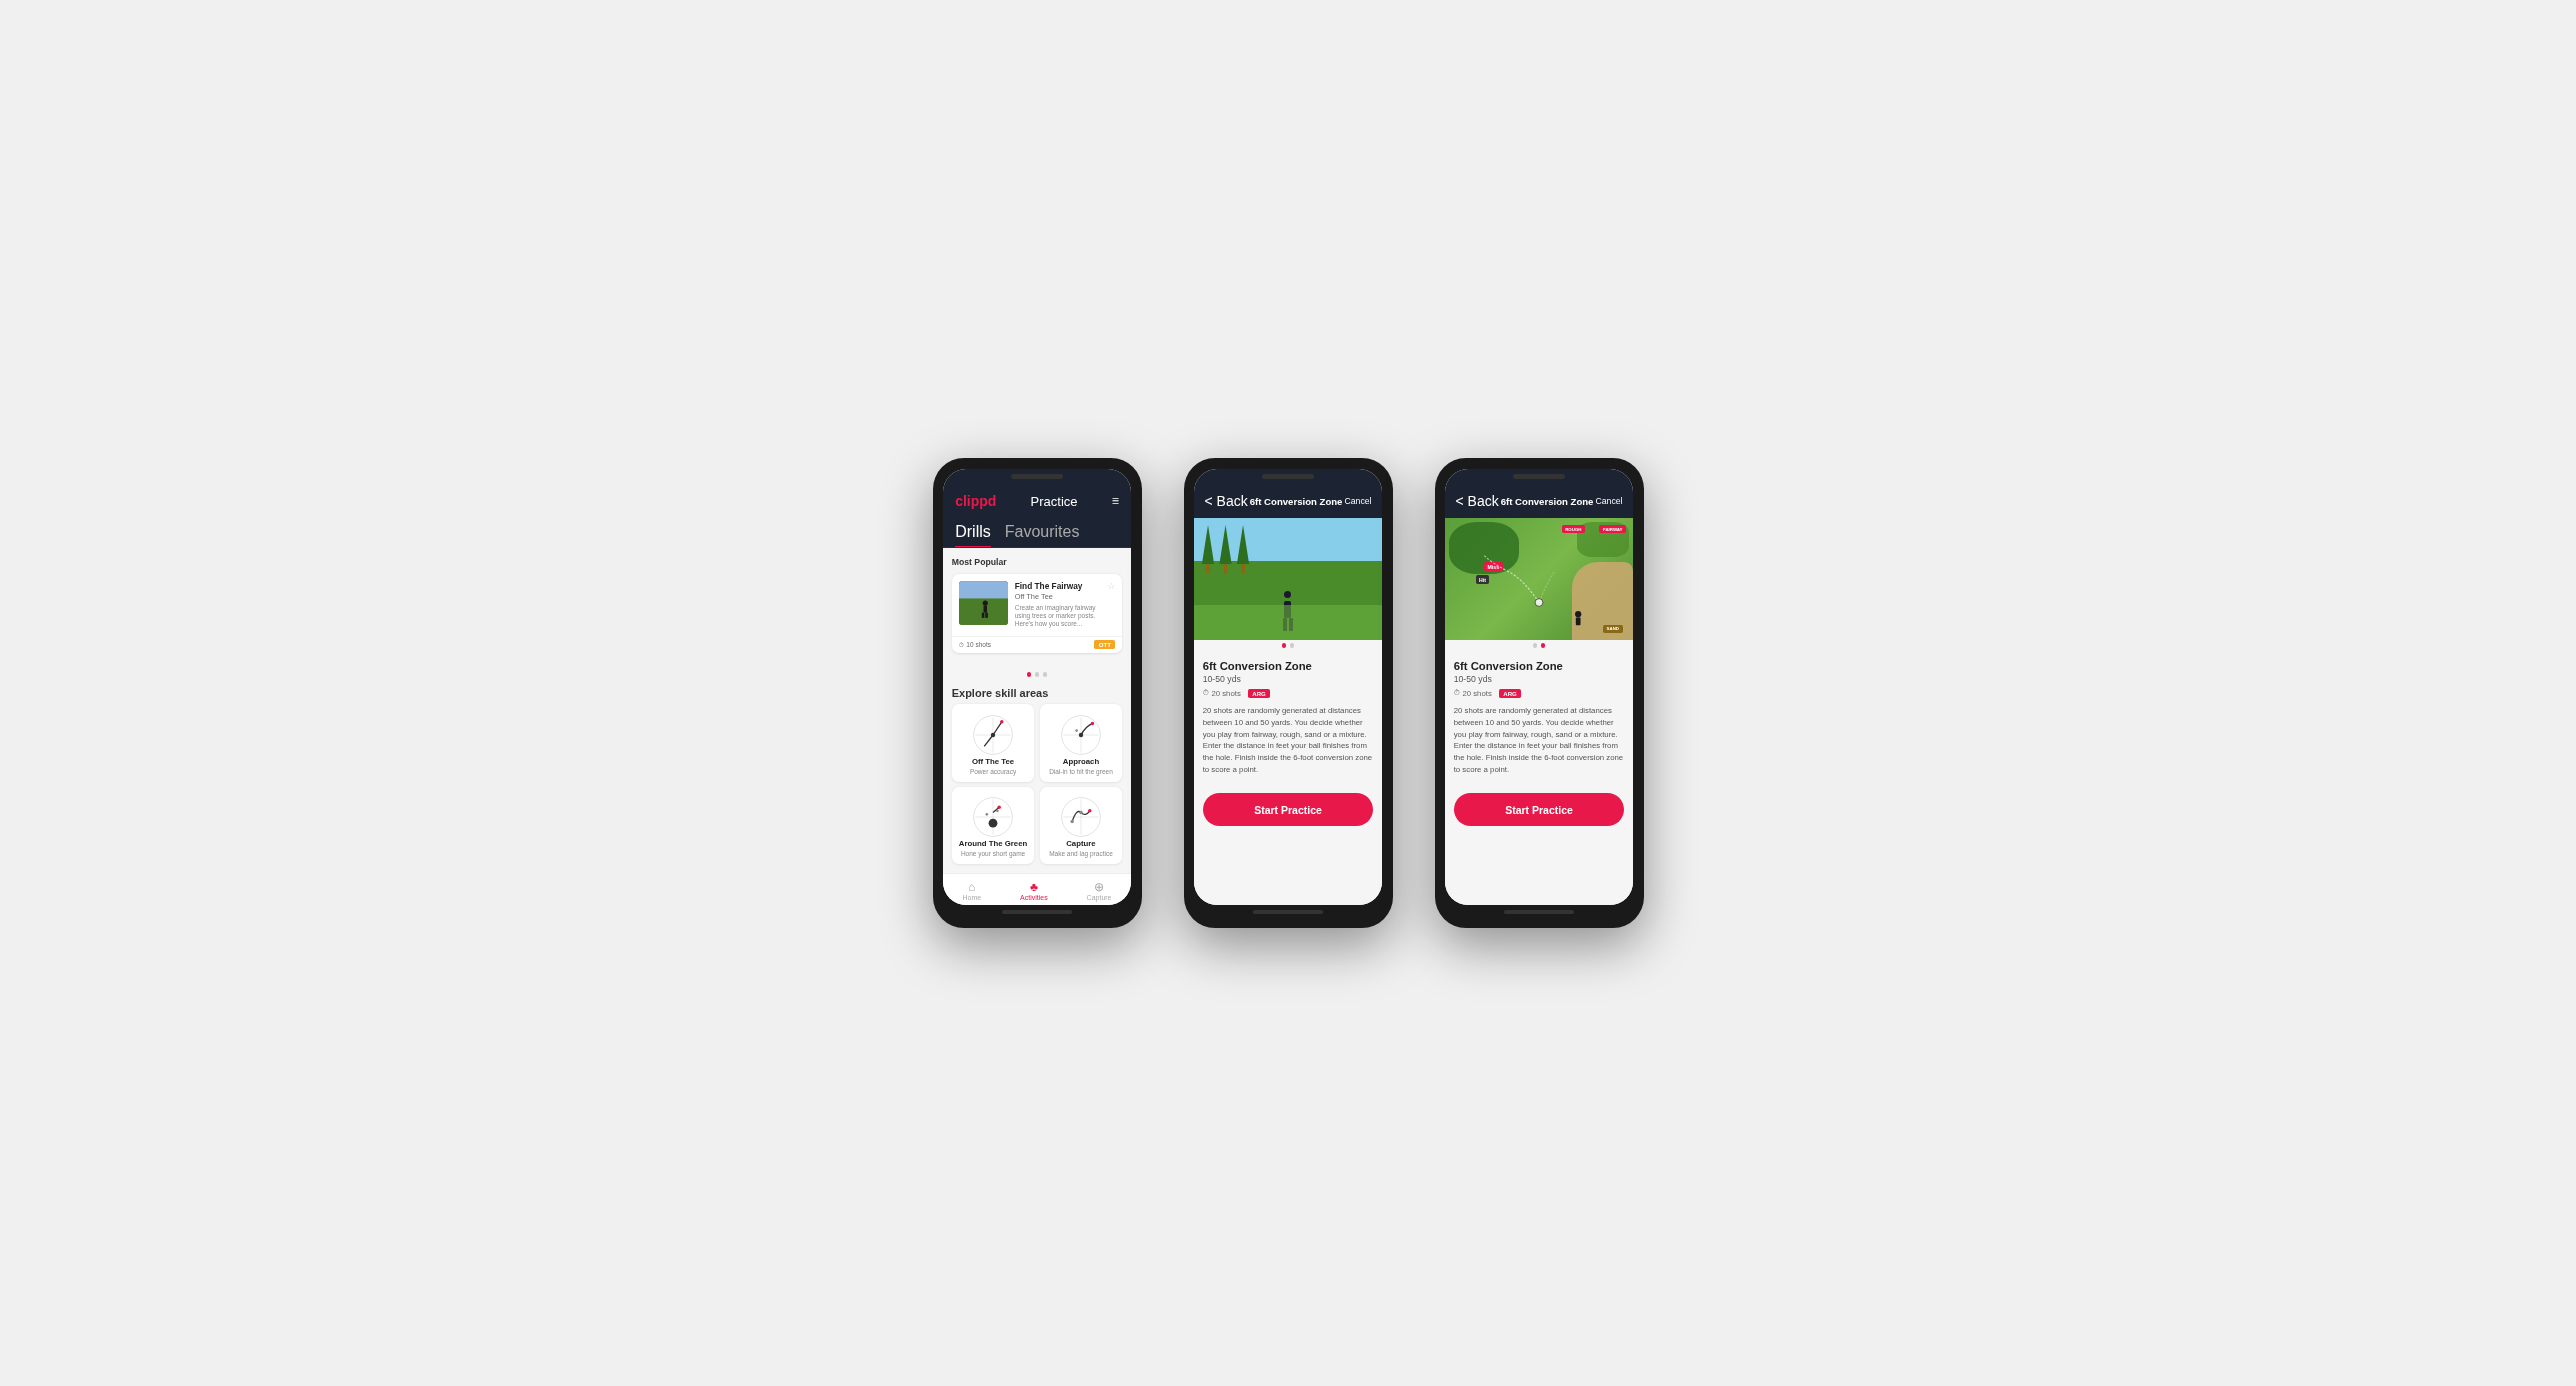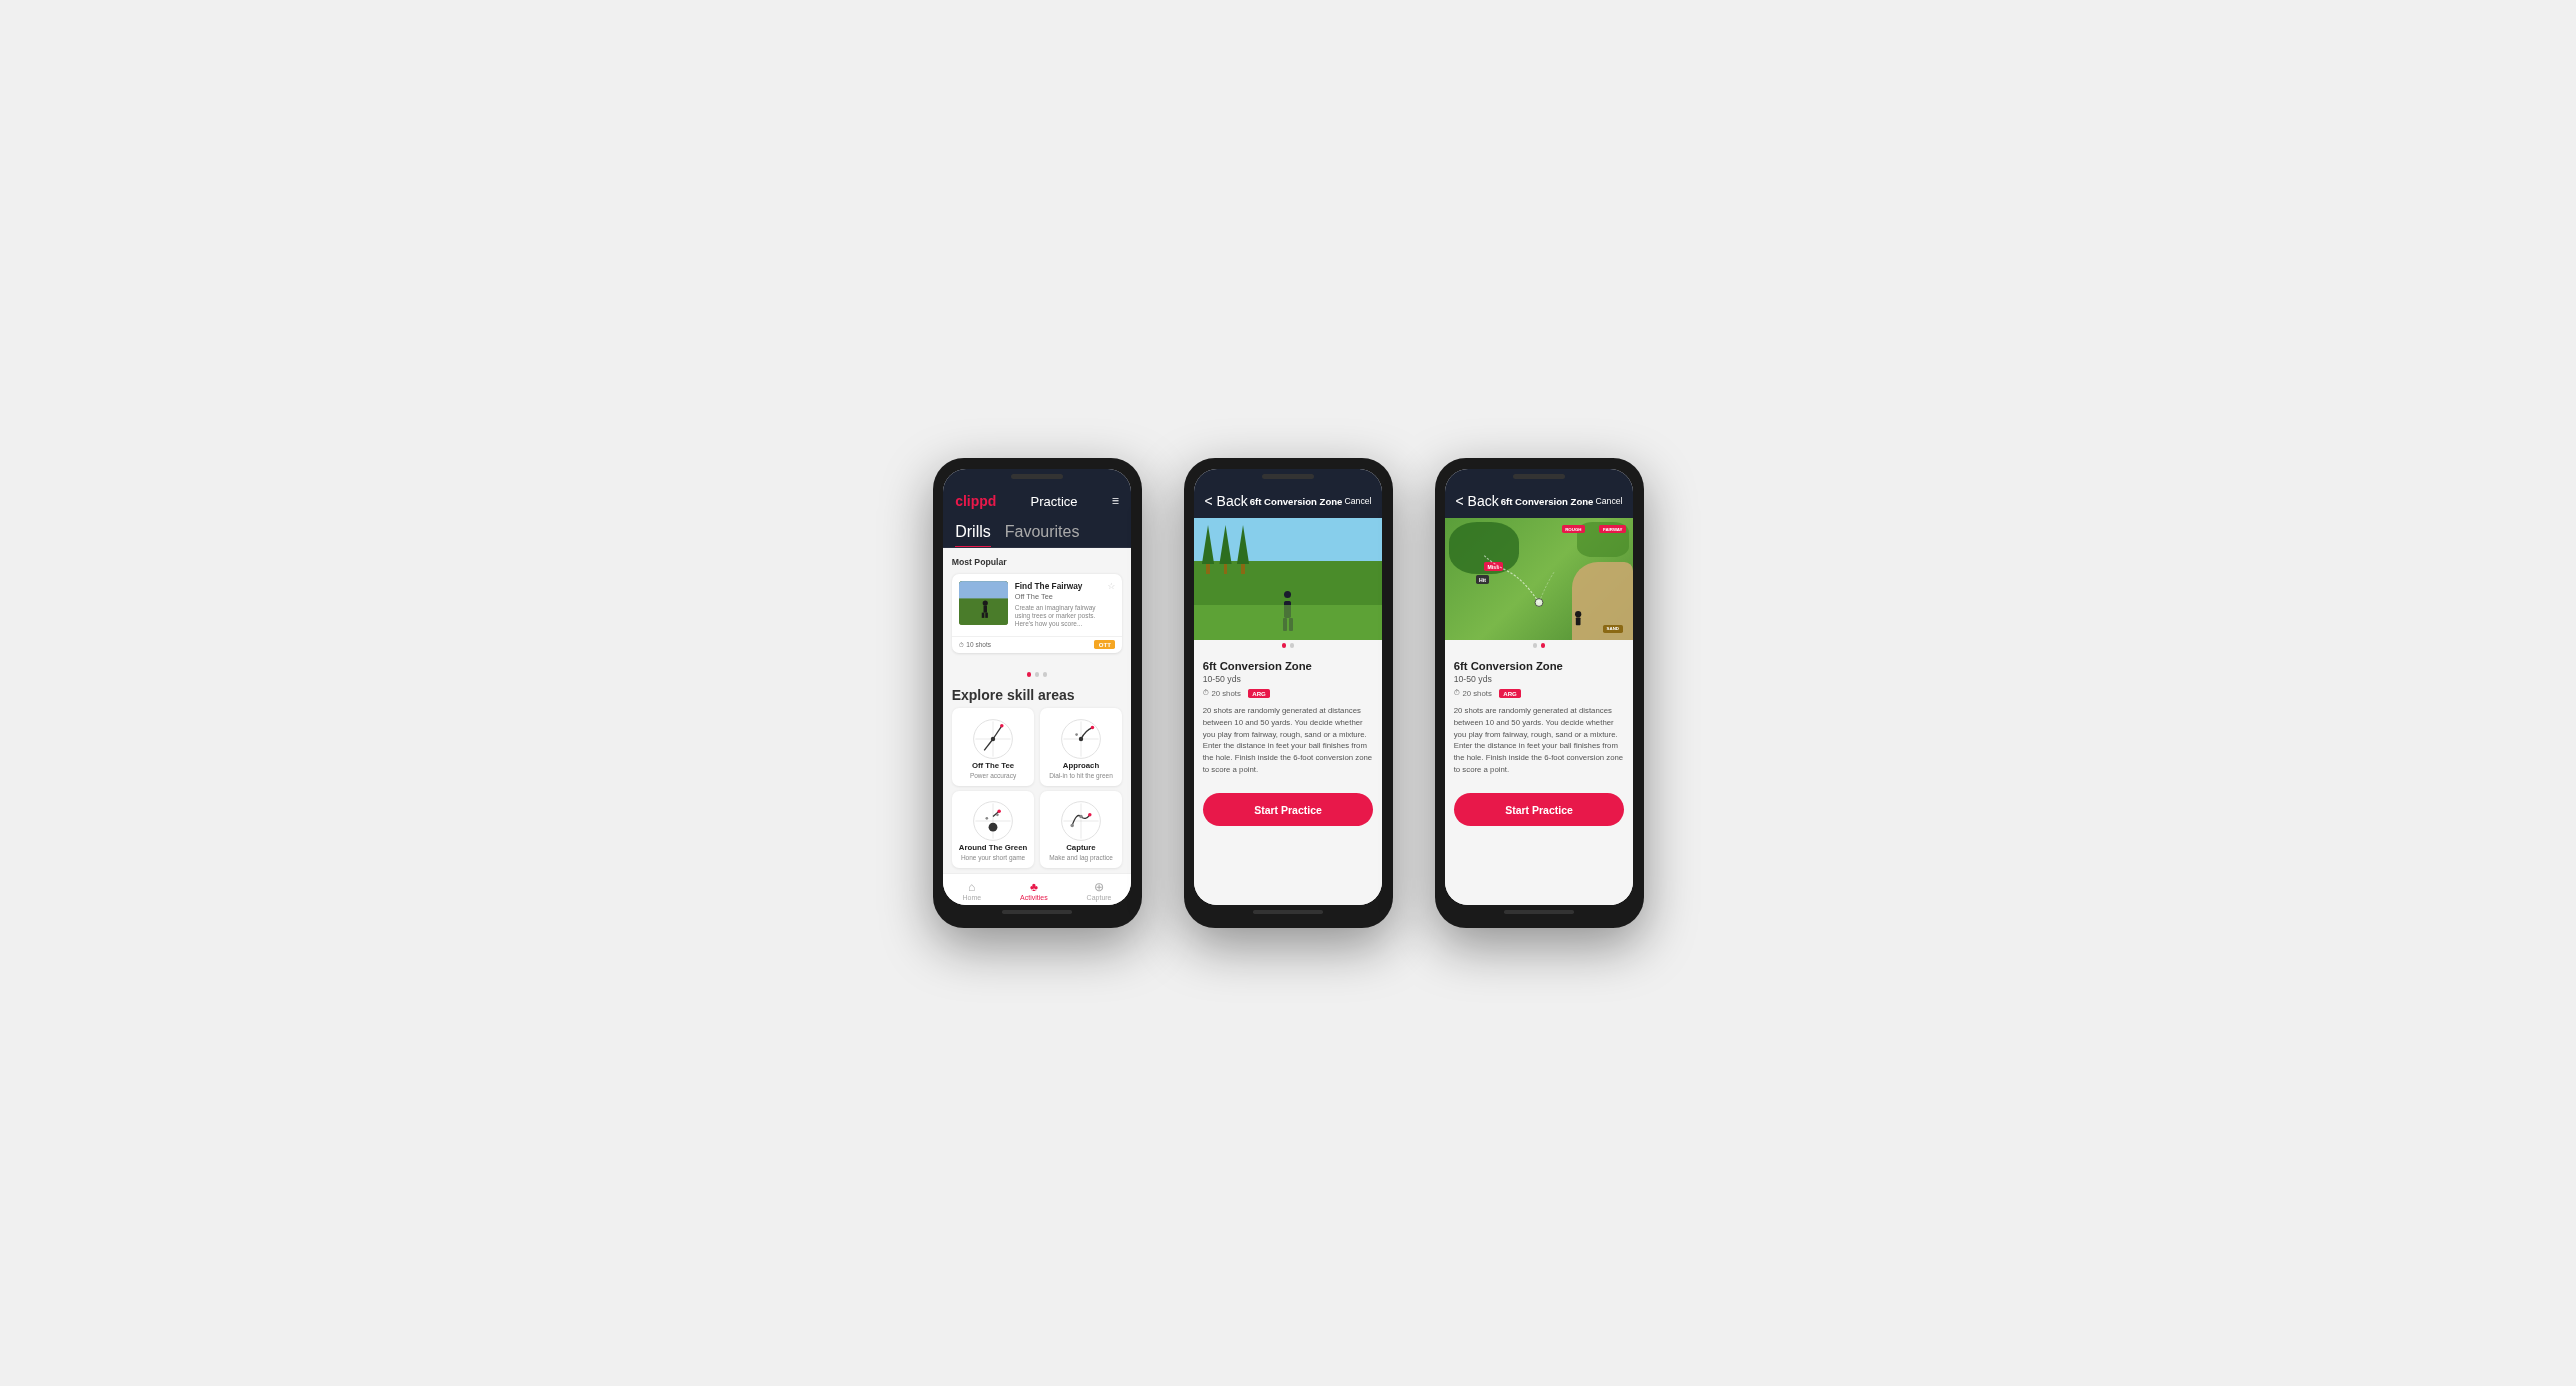--- a/index.html
+++ b/index.html
@@ -188,21 +188,21 @@
       padding: 3.5px 0;
     }
     .dot {
       width: 4.4px;
       height: 4.4px;
       border-radius: 50%;
       background: #ccc;
     }
     .dot.active { background: #e8184a; }
     .explore-title {
-      font-size: 14px;
+      font-size: 11px;
       font-weight: 600;
       color: #333;
       margin: 7px 0 5.2px;
     }
     .skill-grid {
       display: grid;
       grid-template-columns: 1fr 1fr;
       gap: 5.2px;
     }
     .skill-card {

